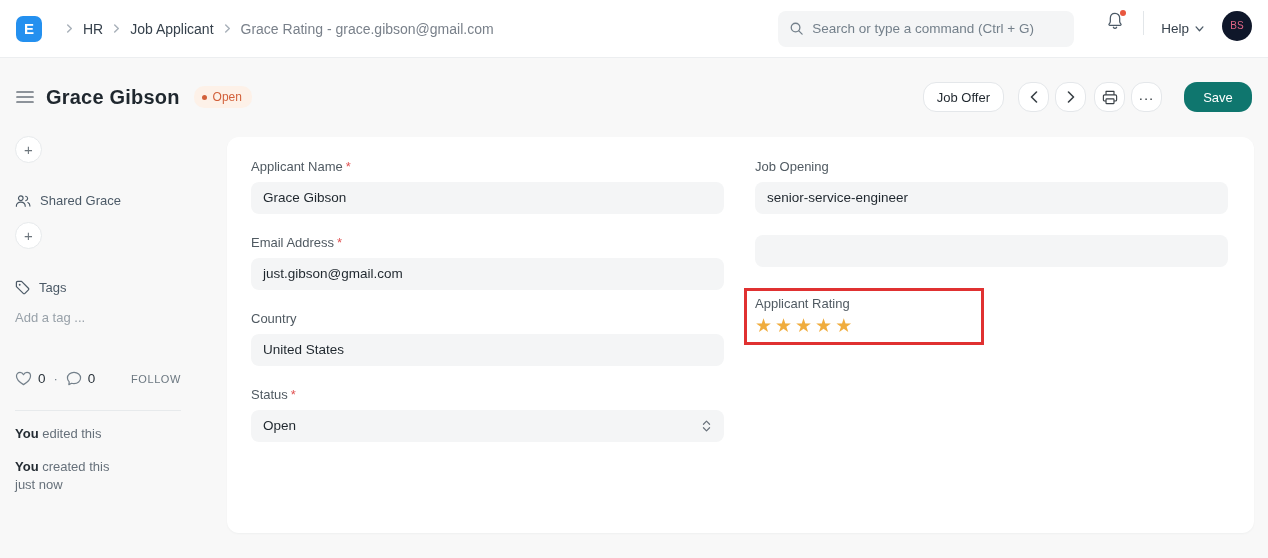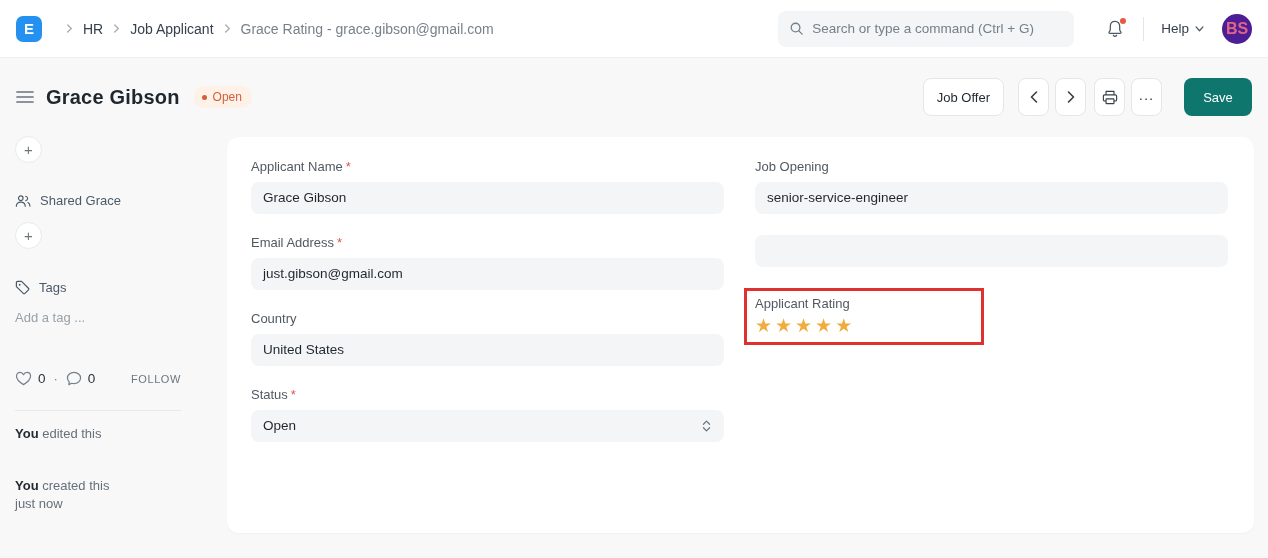--- a/index.html
+++ b/index.html
@@ -9,43 +9,43 @@
 
   
   .navbar { position:absolute; top:0; left:0; width:1268px; height:58px; background:#ffffff;
             border-bottom:1px solid #eceef0; display:flex; align-items:center; padding:0 16px; }
   .logo { width:26px; height:26px; border-radius:7px; background:#2490ef; color:#fff;
           display:flex; align-items:center; justify-content:center; font-weight:700; font-size:15px; cursor:pointer; }
   .crumbs { display:flex; align-items:center; margin-left:14px; font-size:14px; }
   .crumb-sep { display:flex; align-items:center; margin:0 9px; }
   .crumb { color:#36414c; font-weight:500; cursor:pointer; }
   .crumb.muted { color:#79808a; font-weight:400; }
-  .nav-right { margin-left:auto; display:flex; align-items:center; }
+  .nav-right { margin-left:auto; display:flex; }
   .searchbar { width:296px; height:36px; background:#f4f5f6; border-radius:8px; display:flex; align-items:center;
                padding:0 11px; margin-right:32px; }
   .searchbar input { border:none; outline:none; background:transparent; font-size:13.5px; color:#36414c;
                      width:100%; margin-left:8px; font-family:inherit; }
   .searchbar input::placeholder { color:#74808b; }
   .bell-wrap { position:relative; margin-right:19px; cursor:pointer; display:flex; }
   .bell-dot { position:absolute; top:-1px; right:-2px; width:6px; height:6px; border-radius:50%; background:#e8573f; }
   .nav-divider { width:1px; height:24px; background:#e2e6e9; margin-right:17px; }
   .help { display:flex; align-items:center; font-size:13.5px; color:#36414c; cursor:pointer; margin-right:18px; }
-  .avatar { width:30px; height:30px; border-radius:50%; background:#4c1d95; color:#e16586;
-            display:flex; align-items:center; justify-content:center; font-size:16px; font-weight:700; cursor:pointer; }
+  .avatar { width:30px; height:30px; border-radius:50%; background:#0f172a; color:#e16586;
+            display:flex; align-items:center; justify-content:center; font-size:10px; font-weight:400; cursor:pointer; }
 
   
   .page-header { position:absolute; top:80; left:16px; right:16px; top:80px; height:34px;
                  display:flex; align-items:center; }
   .menu-btn { margin-right:12px; cursor:pointer; display:flex; }
   .page-title { font-size:20px; font-weight:700; color:#1f272e; letter-spacing:.2px; }
   .badge { margin-left:14px; background:#fdf1e8; color:#d2603a; font-size:12px; font-weight:500;
            border-radius:10px; padding:4px 10px 4px 8px; display:flex; align-items:center; }
   .badge .dot { width:5px; height:5px; border-radius:50%; background:#d2603a; margin-right:6px; }
   .header-actions { margin-left:auto; display:flex; align-items:center; }
-  .btn { height:38px; border:1px solid #e4e7ea; background:#fff; border-radius:8px; font-size:13px; color:#1f272e;
+  .btn { height:30px; border:1px solid #e4e7ea; background:#fff; border-radius:13px; font-size:13px; color:#1f272e;
          display:flex; align-items:center; justify-content:center; cursor:pointer; font-family:inherit; }
   .btn-text { padding:0 13px; margin-right:14px; font-weight:500; }
   .icon-btn { width:31px; margin-right:6px; }
   .icon-btn.gap { margin-right:8px; }
   .btn-primary { background:#0f766e; border:none; color:#fff; width:68px; font-weight:500; margin-left:16px; }
   .ellipsis-glyph { font-size:15px; letter-spacing:1px; color:#383f45; line-height:1; padding-bottom:6px; }
 
   
   .sidebar { position:absolute; left:0; top:130px; width:200px; }
   .circle-add { width:27px; height:27px; border-radius:50%; background:#fff; border:1px solid #e7eaec;
@@ -232,21 +232,21 @@
       </span>
       <span class="cnt">0</span>
       <span class="follow">FOLLOW</span>
     </div>
 
     <div class="side-divider"></div>
 
     <div class="activity" style="top:295px;">
       <b>You</b><span> edited this</span>
     </div>
-    <div class="activity" style="top:347px;">
+    <div class="activity" style="top:328px;">
       <div><b>You</b><span> created this</span></div>
       <div>just now</div>
     </div>
   </div>
 
   <div class="card">
 
     <div class="col col-left">
       <div class="field">
         <div class="f-label"><span>Applicant Name</span><span class="req">*</span></div>

